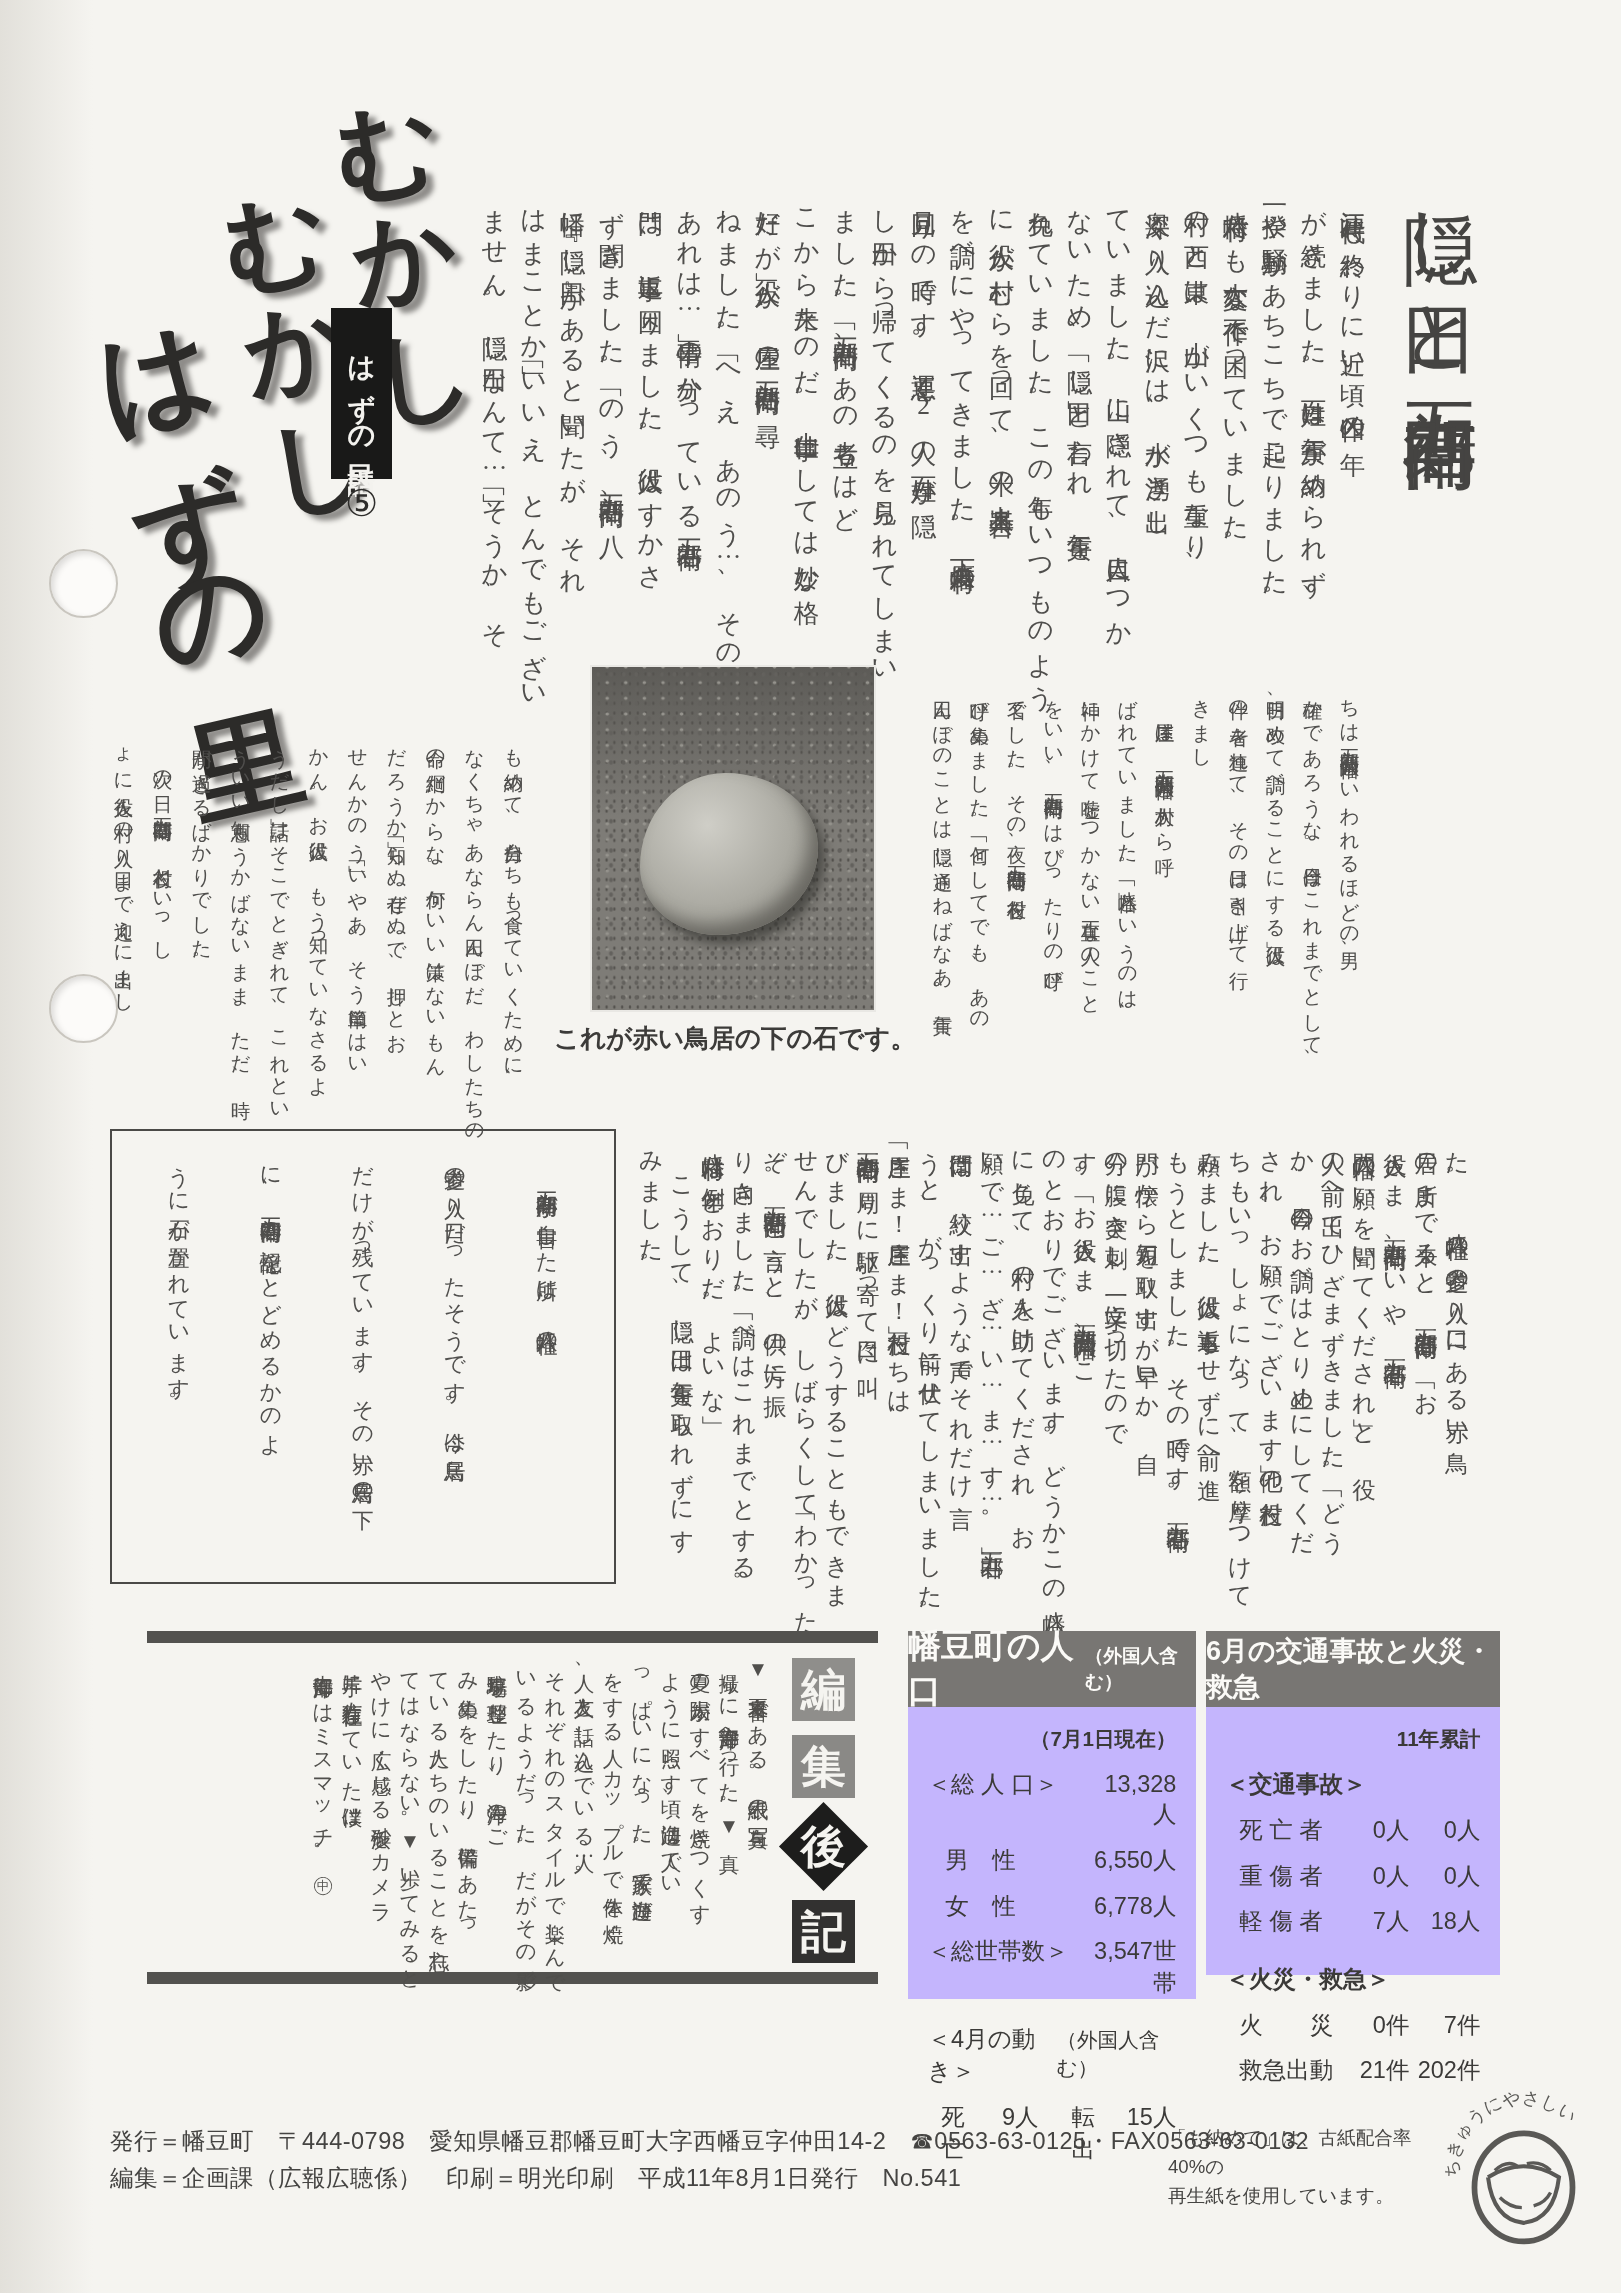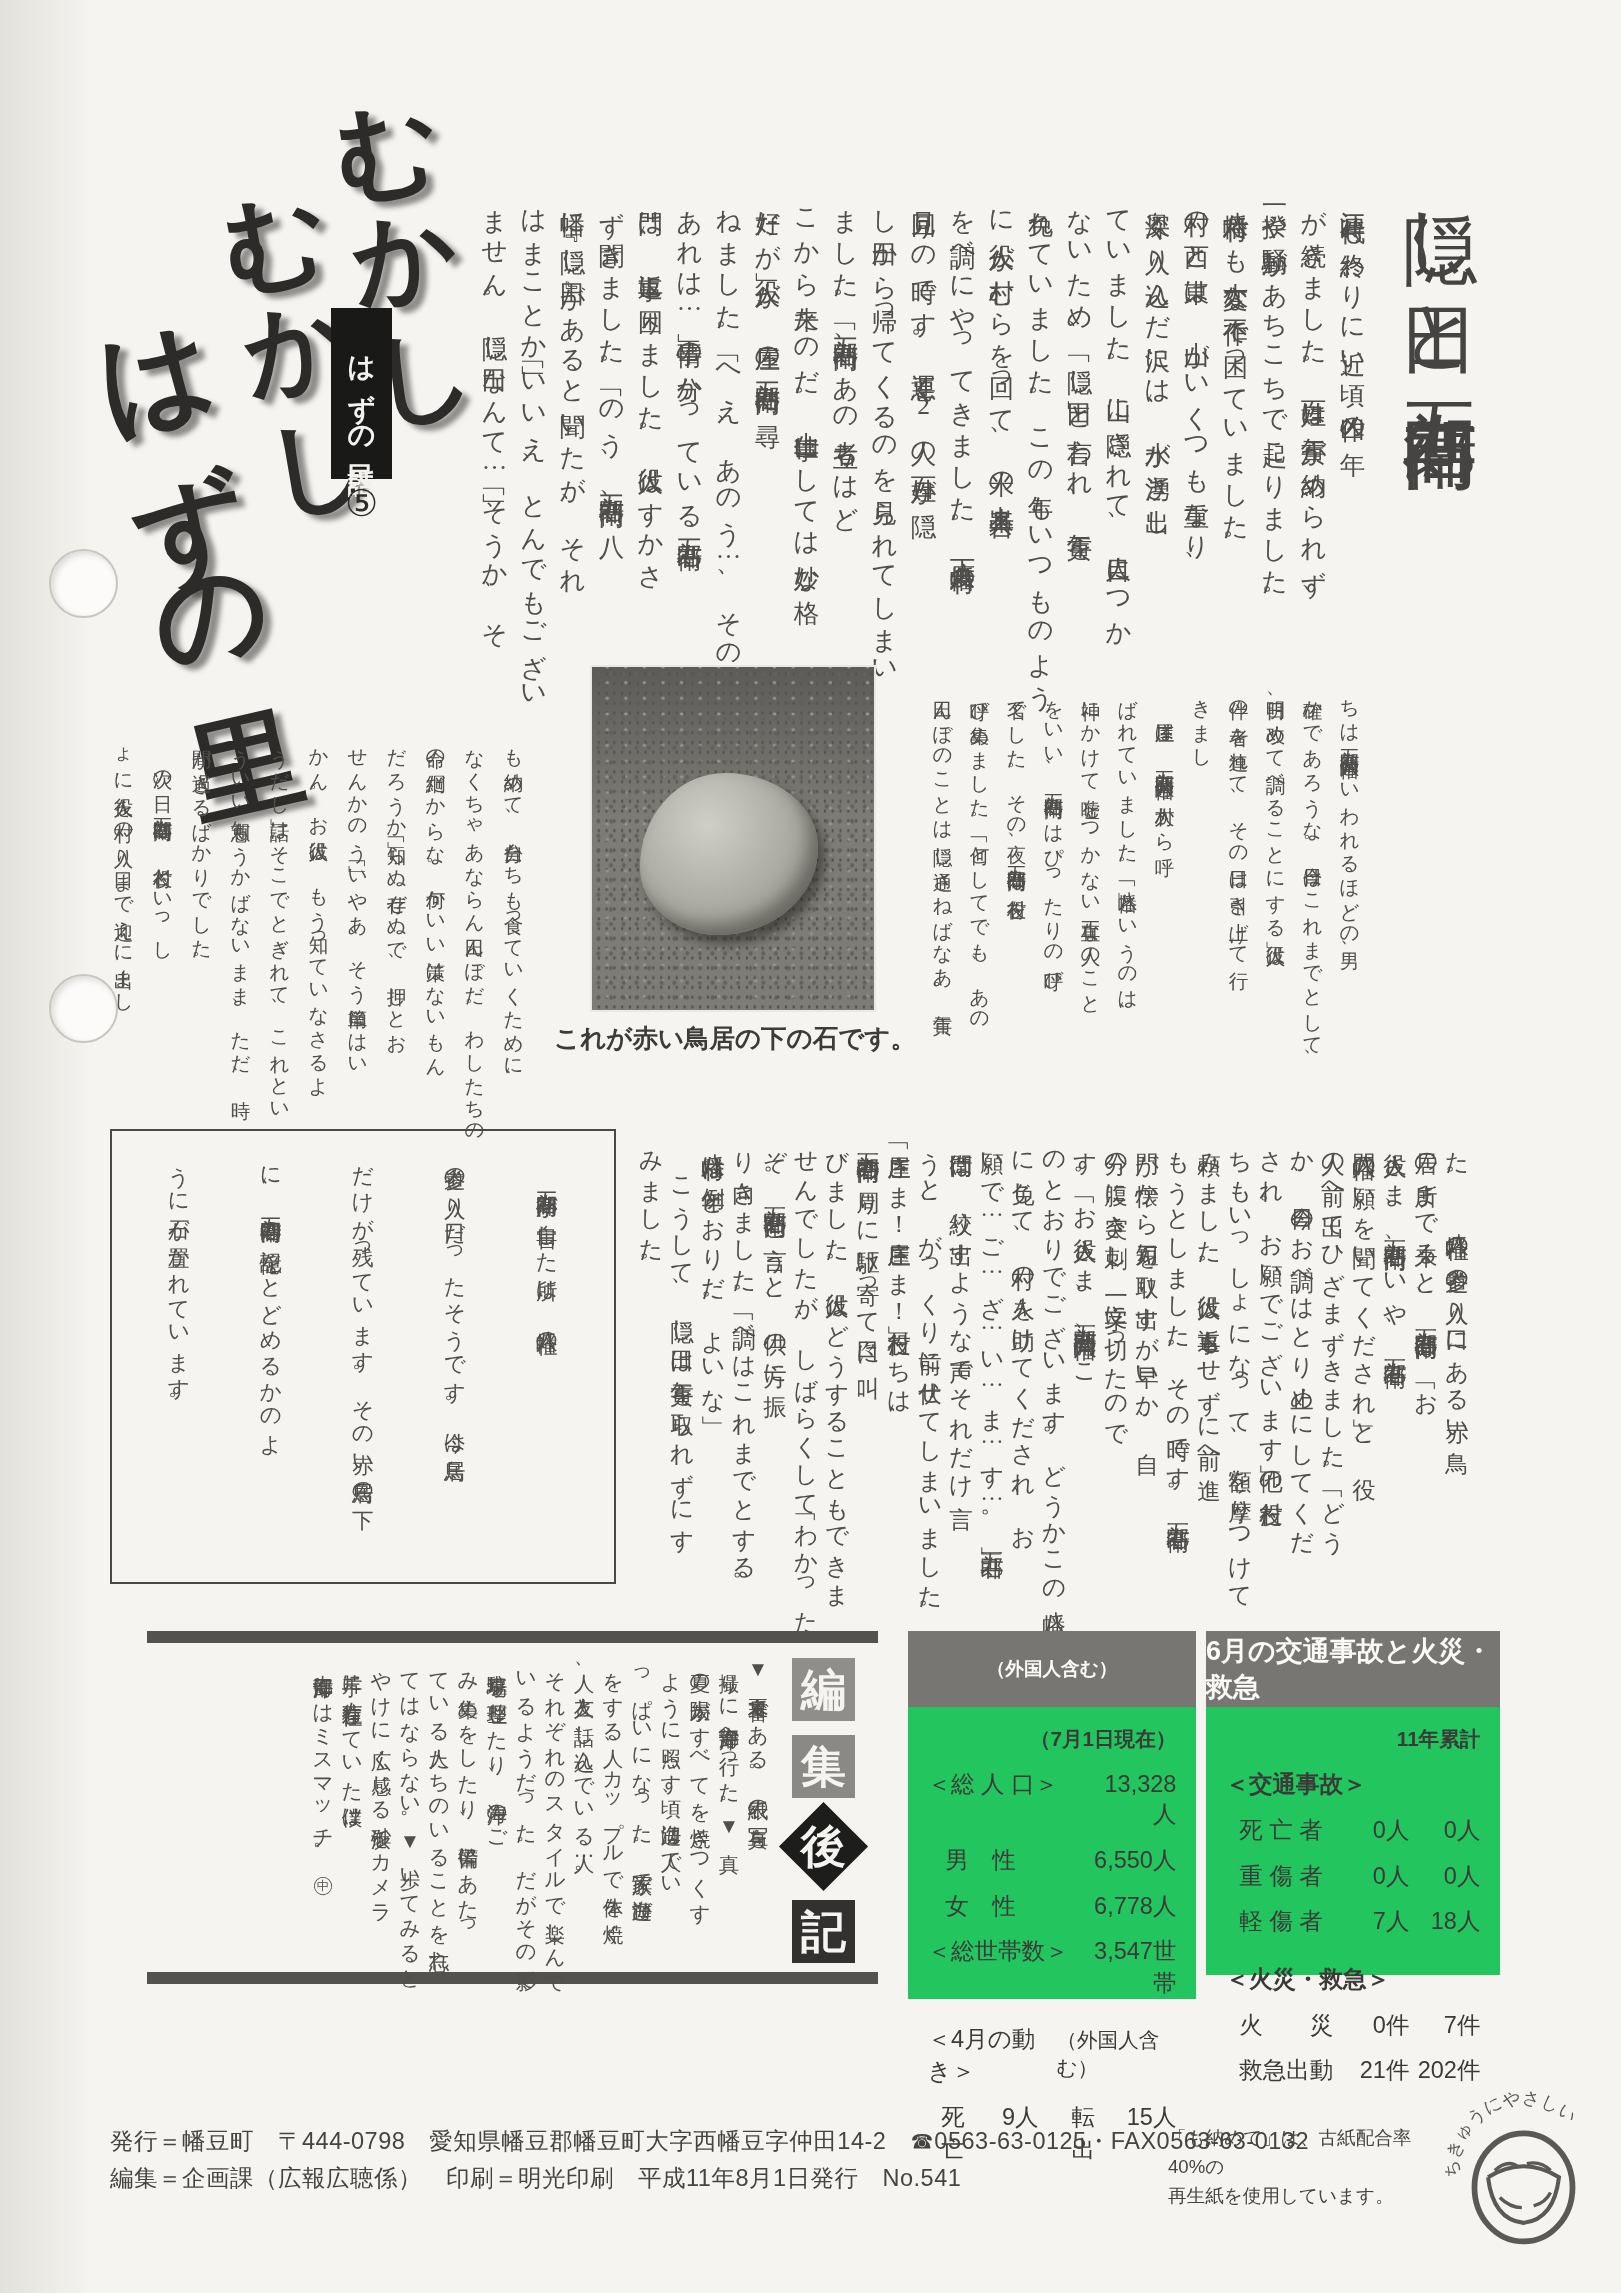--- a/index.html
+++ b/index.html
@@ -88,21 +88,21 @@
   .badge-tile.sq2{background:#8a8986;}
   .badge-tile.dia{background:#1d1d1c;transform:rotate(45deg);}
   .badge-tile.dia span{transform:rotate(-45deg);}
   .badge-tile.sq4{background:#323130;}
   
   .stat-box{position:absolute;top:1631px;font-family:"Liberation Sans",sans-serif;}
   .stat-head{
     background:#787673;color:#fbfaf7;height:76px;display:flex;
     align-items:center;justify-content:center;gap:7.8px;font-weight:700;
   }
-  .stat-body{background:#22c55e;color:#3b3a38;padding:13.7px 19.6px 0 19.6px;box-sizing:border-box;}
+  .stat-body{background:#c4b5fd;color:#3b3a38;padding:13.7px 19.6px 0 19.6px;box-sizing:border-box;}
   .row{display:flex;align-items:baseline;margin:0 0 13.7px 0;font-weight:400;}
   .row .lbl{flex:1 1 auto;}
   .row .v{width:90px;text-align:right;}
   .small-note{text-align:right;font-size:20.6px;font-weight:700;margin:3.9px 0 15.7px 0;}
   .sec-title{font-weight:700;margin:0 0 13.7px 0;}
   
   .footer-line{
     position:absolute;left:110px;color:#454442;
     font-family:"Liberation Sans",sans-serif;font-size:23.5px;letter-spacing:0.5px;
   }
@@ -265,20 +265,21 @@
       <div>み集めをしたり、警備にあたっ</div>
       <div>ている人たちのいることを忘れ</div>
       <div>てはならない。▼歩いてみると</div>
       <div>やけに広く感じる砂浜をカメラ</div>
       <div>片手に右往左往していた僕は、</div>
       <div>寺部海岸にはミスマッチ。㊥</div>
     </div>
 
   <div class="stat-box" style="left:908px;width:288px;">
     <div class="stat-head">
+      <span style="font-size:33px;">幡豆町の人口</span>
       <span style="font-size:18.6px;">（外国人含む）</span>
     </div>
     <div class="stat-body" style="height:292px;font-size:23.5px;">
       <div class="small-note">（7月1日現在）</div>
       <div class="row">
           <span class="lbl">＜総 人 口＞</span>
           <span class="v">13,328人</span>
         </div>
       <div class="row" style="padding-left:17.6px;">
           <span class="lbl">男　性</span>

